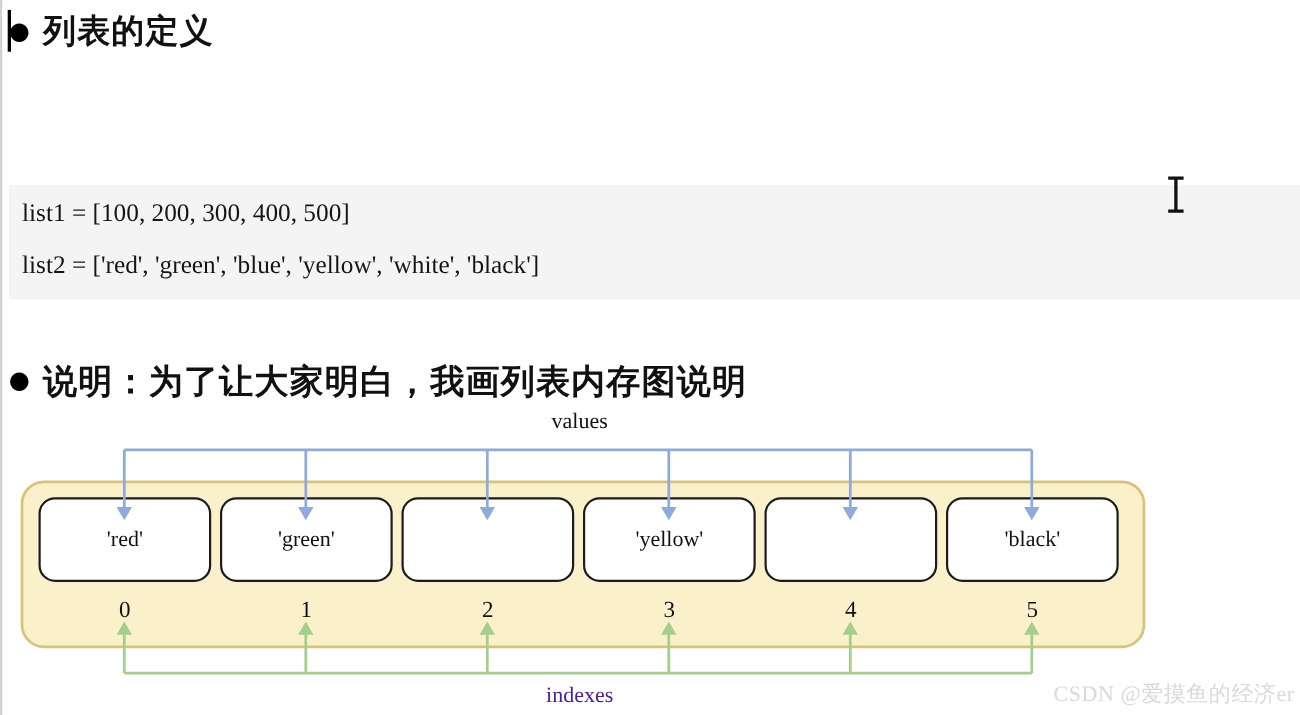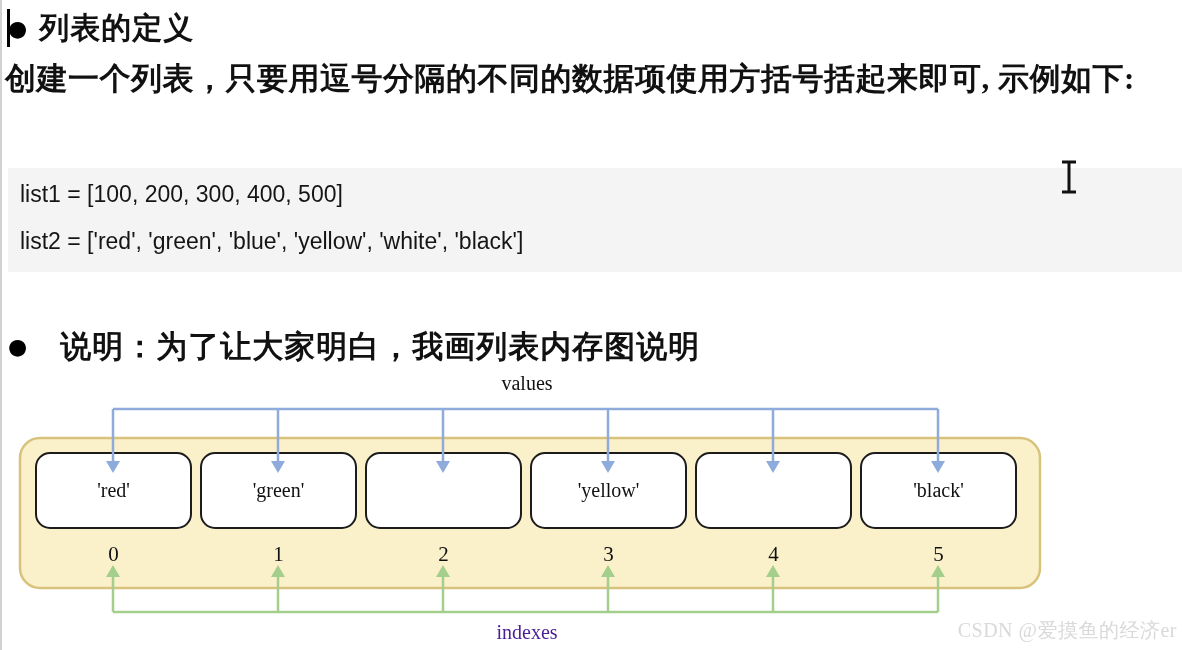--- a/index.html
+++ b/index.html
@@ -8,34 +8,34 @@
     overflow:hidden;font-family:"Liberation Serif", serif;color:#111;
   }
   .left-edge{position:absolute;left:0;top:0;width:2px;height:650px;background:#d2d2d2;}
   .text-cursor{position:absolute;left:7px;top:9px;width:3px;height:38px;background:#000;}
 
   .bullet-line{position:absolute;left:8px;display:flex;align-items:center;}
   .bullet{font-size:22px;line-height:1;margin-right:12px;font-family:"DejaVu Sans",sans-serif;color:#000;}
   .h-text{font-size:30px;font-weight:700;letter-spacing:1px;white-space:nowrap;}
   .line1{top:8px;}
   .line3{top:326px;}
-  .line3 .h-text{font-size:31px;margin-left:21px;}
+  .line3 .h-text{font-size:31px;}
 
   .intro{
     position:absolute;left:5px;top:58px;width:1170px;
     font-size:31px;font-weight:700;letter-spacing:0.5px;white-space:nowrap;
   }
 
   .code-block{
     position:absolute;left:8px;top:168px;width:1174px;height:104px;
     background:#f4f4f4;
   }
   .code-line{
     position:absolute;left:12px;white-space:pre;
-    font-family:Liberation Sans, sans-serif;font-size:23px;color:#151515;
+    font-family:Liberation Serif, serif;font-size:23px;color:#151515;
   }
   .code-line.l1{top:13px;}
   .code-line.l2{top:60px;}
 
   .ibeam{position:absolute;left:1058px;top:160px;width:22px;height:34px;}
 
   .sans{font-family:Liberation Serif, serif;}
 
   .values-label{
     position:absolute;left:462px;top:372px;width:130px;text-align:center;
@@ -67,21 +67,20 @@
 
 <div class="page">
   <div class="left-edge"></div>
   <div class="text-cursor"></div>
 
   <div class="bullet-line line1">
     <span class="bullet">●</span>
     <span class="h-text">列表的定义</span>
   </div>
 
-  <div class="intro">创建一个列表，只要用逗号分隔的不同的数据项使用方括号括起来即可, 示例如下:</div>
 
   <div class="code-block">
     <div class="code-line l1">list1 = [100, 200, 300, 400, 500]</div>
     <div class="code-line l2">list2 = ['red', 'green', 'blue', 'yellow', 'white', 'black']</div>
   </div>
 
   <svg class="ibeam" width="22" height="34" viewBox="0 0 22 34">
     <path d="M4 2 H18 M4 32 H18 M11 2 V32" stroke="#111" stroke-width="3" fill="none"></path>
   </svg>
 

